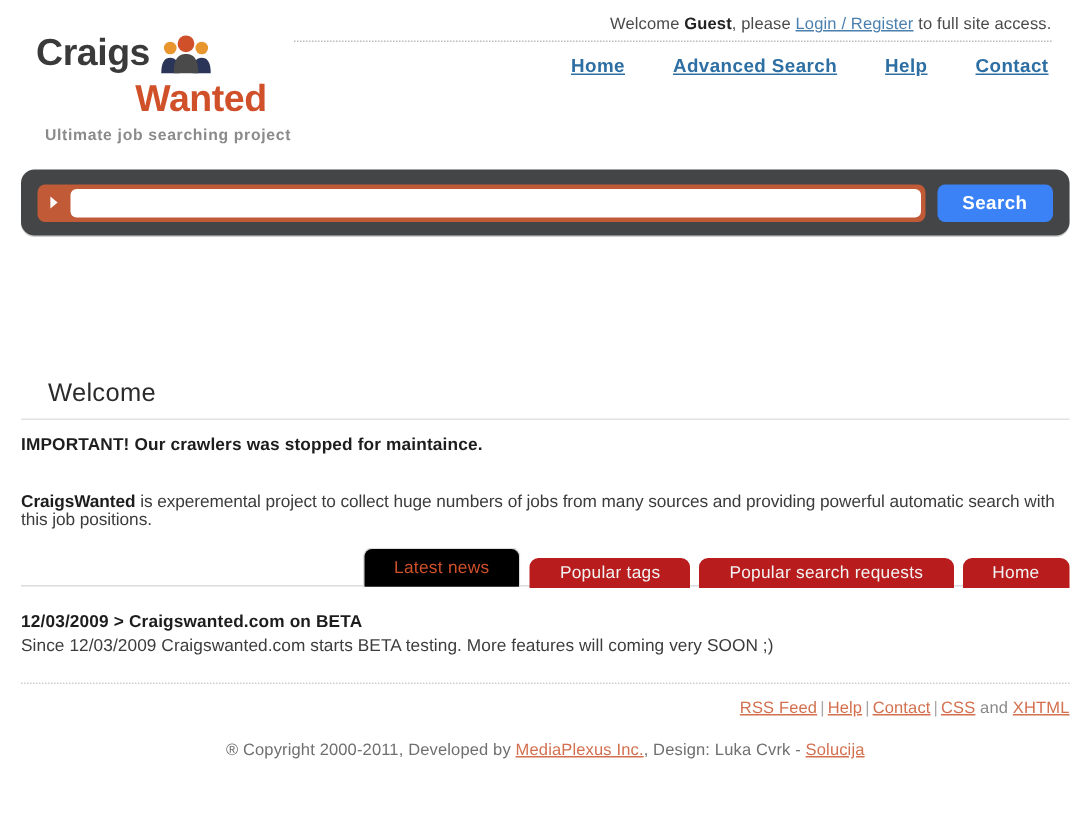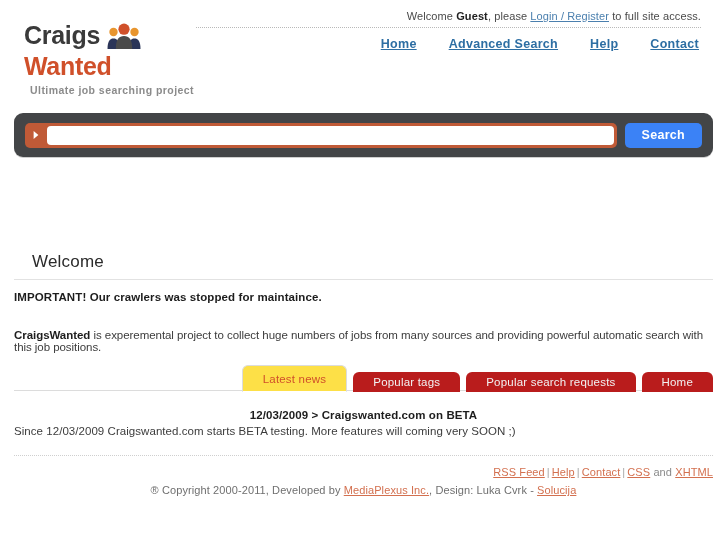--- a/index.html
+++ b/index.html
@@ -47,20 +47,21 @@
     height: 26px;
     margin-top: 1px;
   }
   .logo-wanted {
     font-size: 25px;
     font-weight: bold;
     color: #d0502a;
     letter-spacing: -0.3px;
     line-height: 1;
     margin-top: 5px;
+    text-align: center;
   }
   .logo-tagline {
     margin-top: 5px;
     margin-left: 6px;
     font-size: 10.5px;
     color: #8b8b8b;
     letter-spacing: 0.45px;
     font-weight: bold;
   }
 
@@ -218,21 +219,21 @@
     font-size: 11.5px;
     border-radius: 6px 6px 0 0;
     background: #b91c1c;
     color: #f2f2f2;
     letter-spacing: 0.2px;
     cursor: pointer;
     position: relative;
     top: 1px;
   }
   .tab.active {
-    background: #fde047;
+    background: #000000;
     color: #d0502a;
     border: 1px solid #dcdcdc;
     border-bottom: 1px solid #fff;
     height: 27px;
     z-index: 2;
   }
   .tabs-rule {
     border-top: 1px solid #dcdcdc;
     height: 0;
     margin-top: -1px;
@@ -242,21 +243,20 @@
     position: absolute;
     left: 14px;
     top: 409px;
     width: 699px;
   }
   .news-title {
     font-size: 11.5px;
     font-weight: bold;
     color: #1d1d1d;
     letter-spacing: 0.1px;
-    text-align: center;
   }
   .news-body {
     margin-top: 4px;
     font-size: 11.5px;
     color: #3c3c3c;
     letter-spacing: 0.05px;
   }
 
   
   .footer {
@@ -273,21 +273,21 @@
     color: #8a8a8a;
     letter-spacing: 0.1px;
     text-align: right;
   }
   .footer-links a {
     color: #d3704f;
     text-decoration: underline;
   }
   .footer-links .sep { color: #a8a8a8; padding: 0 2px; }
   .footer-copy {
-    margin-top: 6px;
+    margin-top: 16px;
     font-size: 11px;
     color: #6f6f6f;
     letter-spacing: 0.1px;
   }
   .footer-copy a {
     color: #d3704f;
     text-decoration: underline;
   }
 </style>
 </head>

